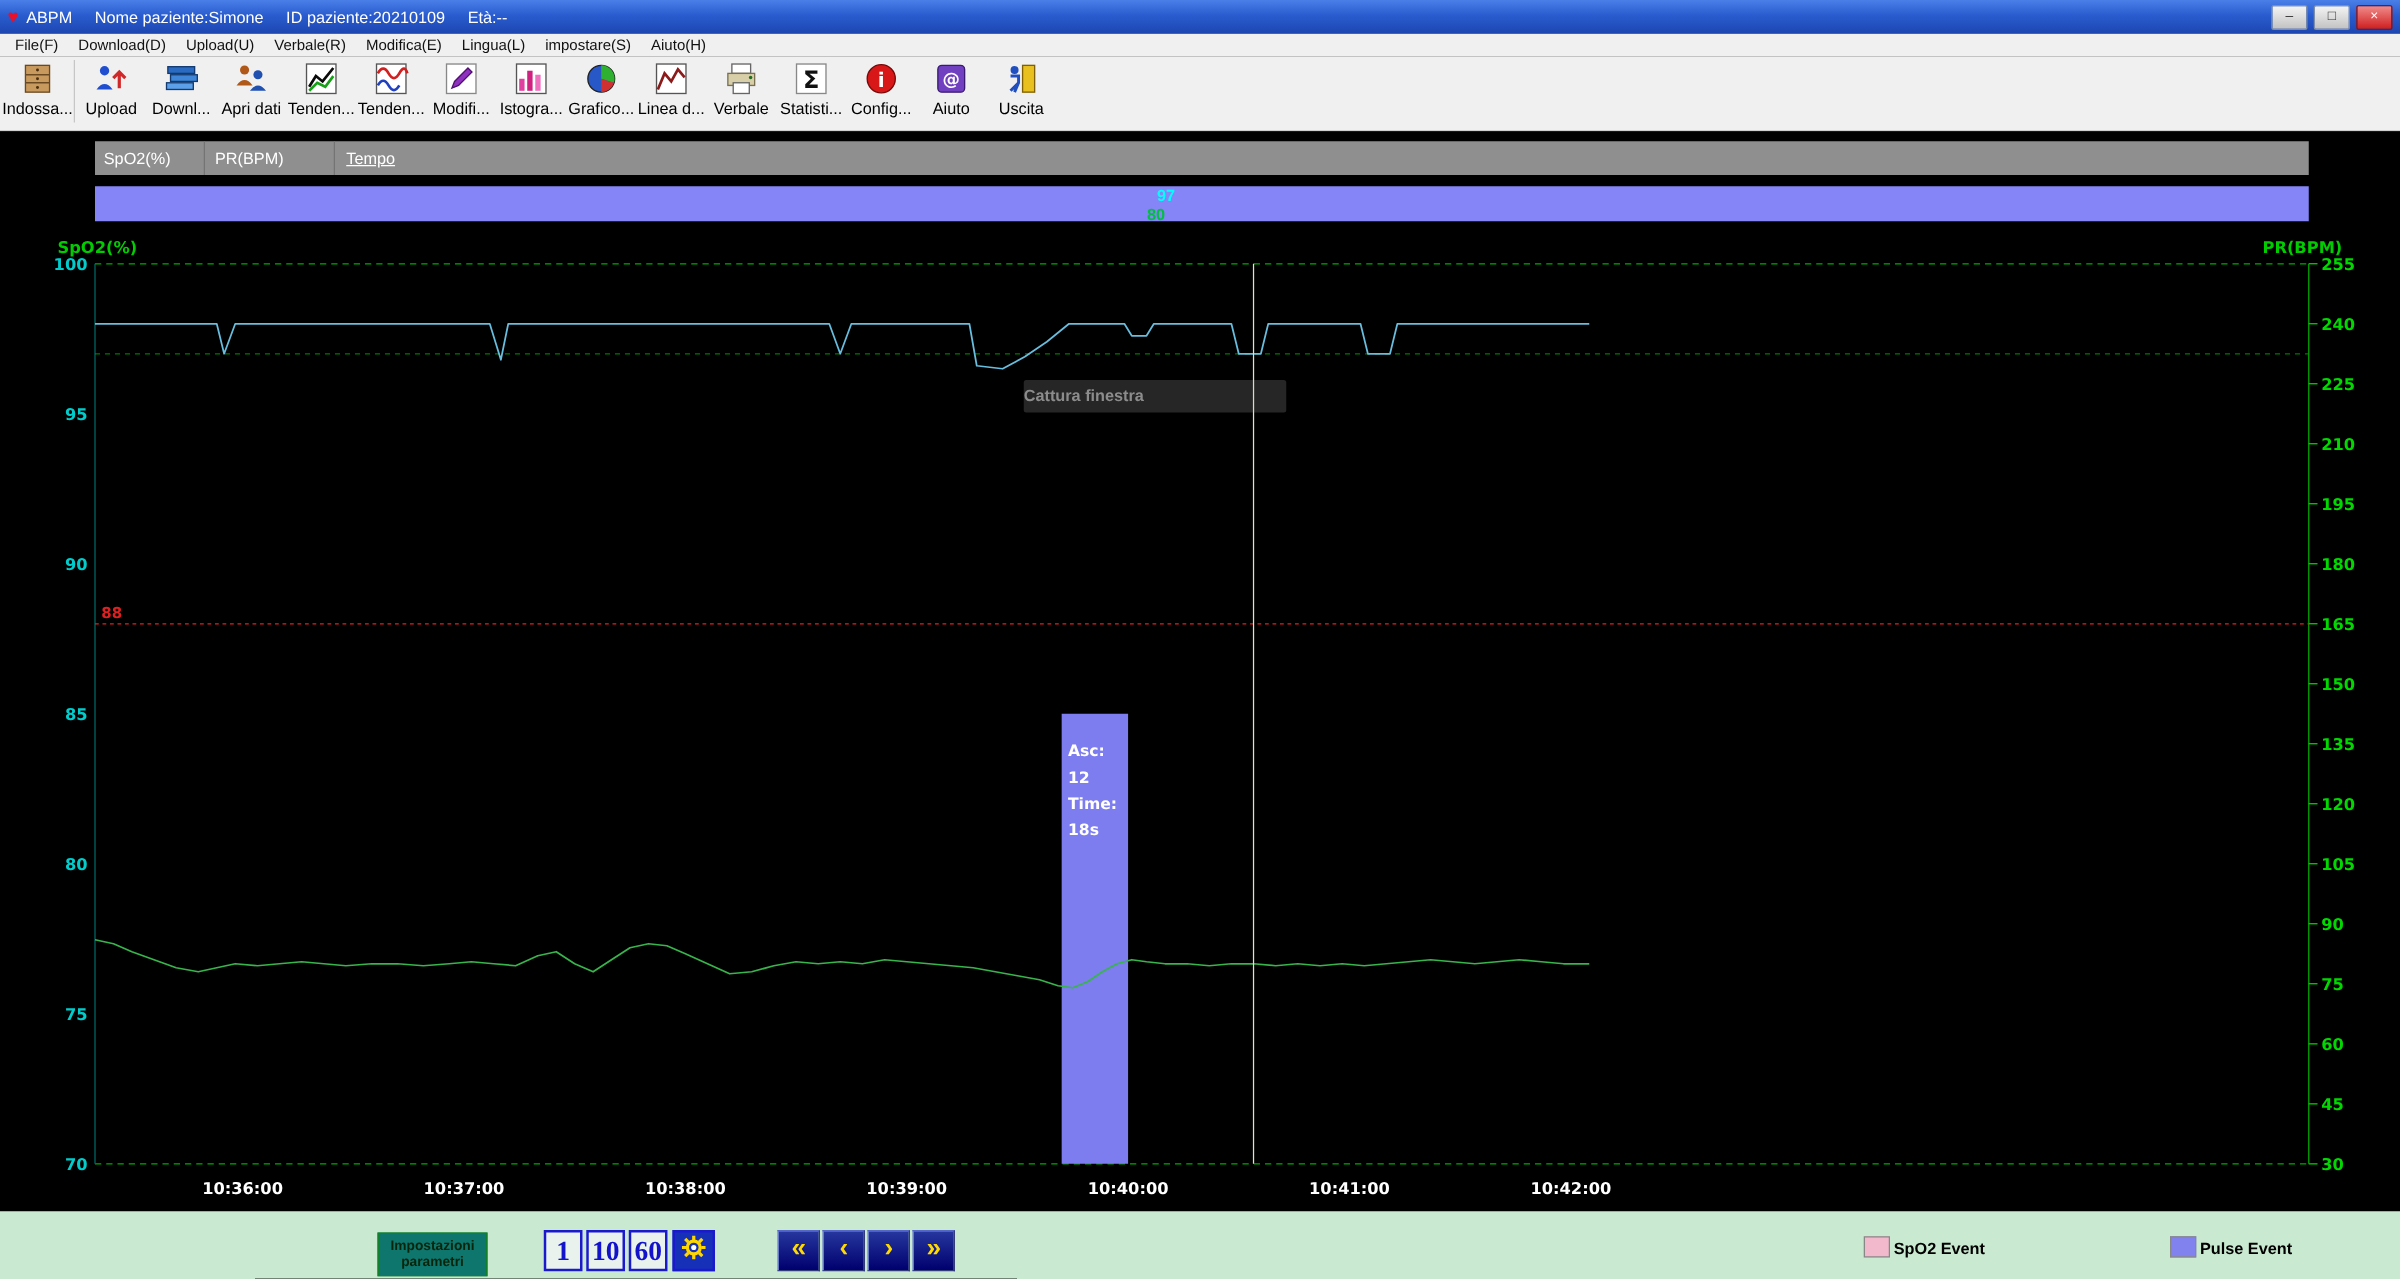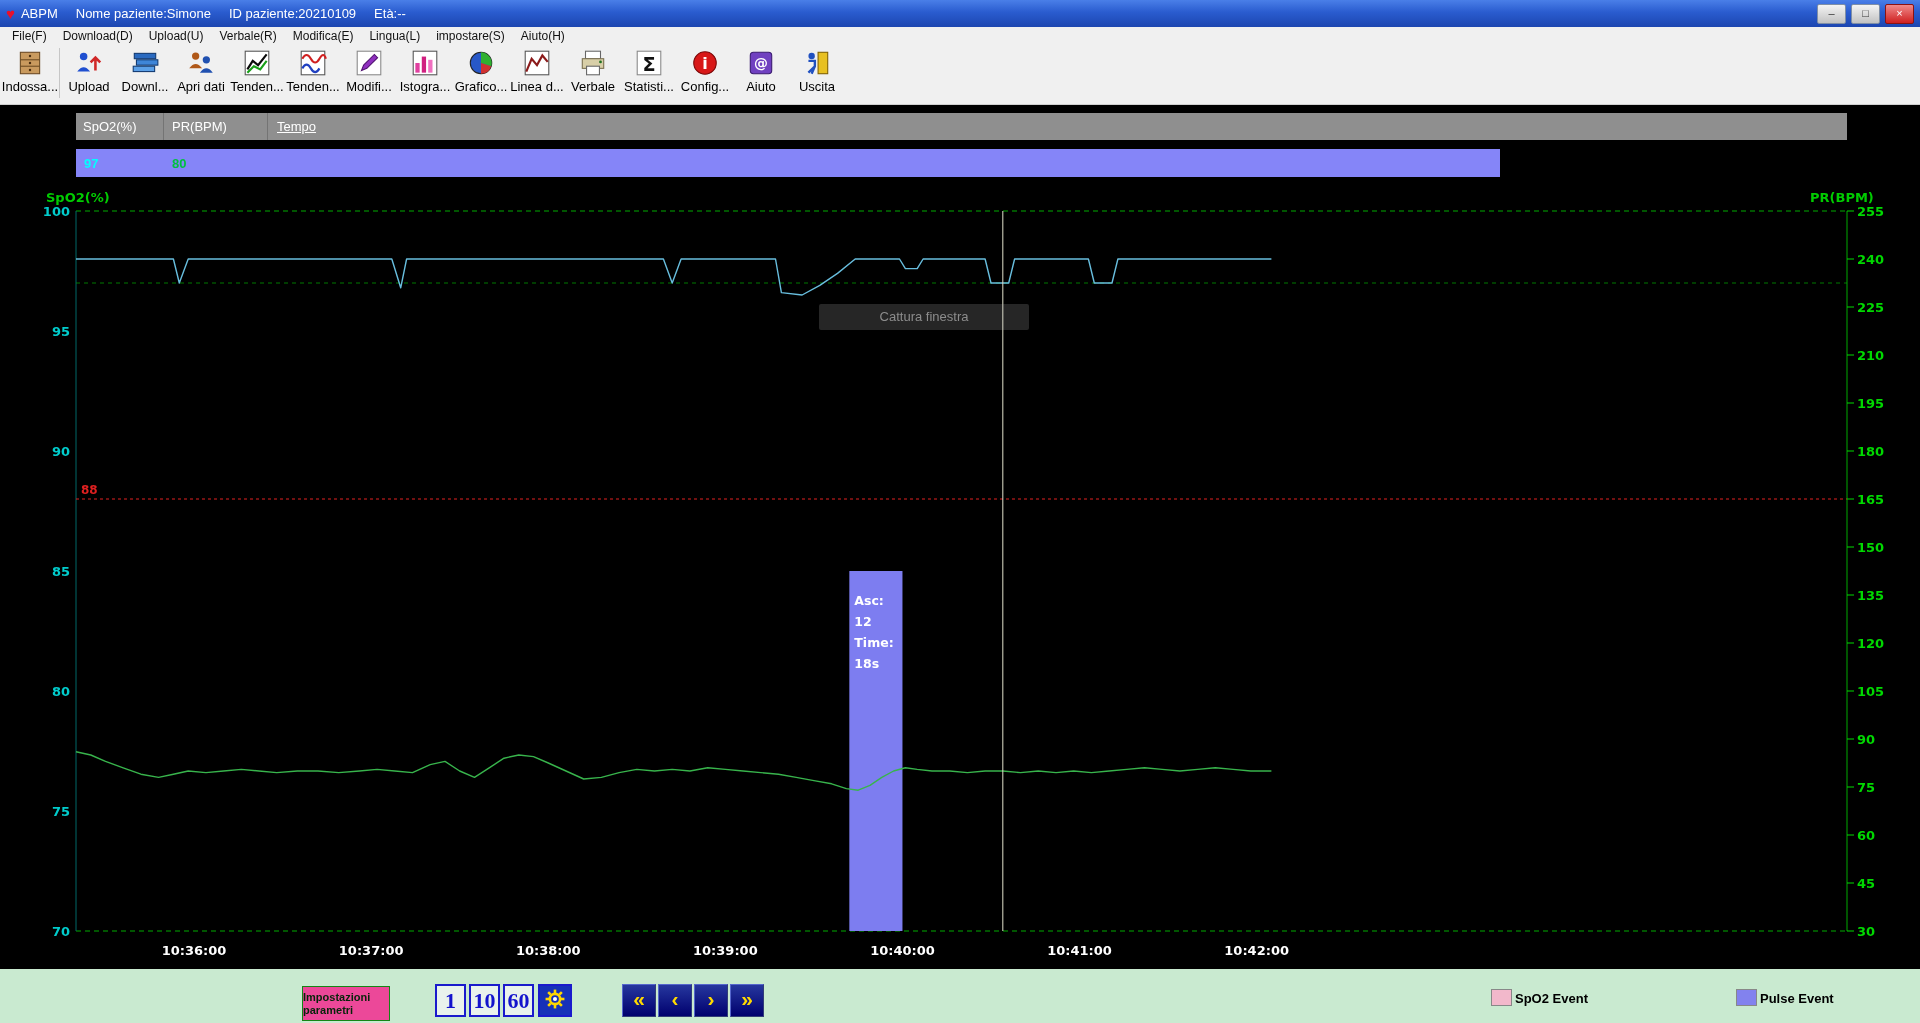--- a/index.html
+++ b/index.html
@@ -35,34 +35,34 @@
   .main{position:relative;width:1920px;height:864px;background:#000;}
   #chart-svg{position:absolute;left:0;top:0;}
   svg text{font-family:"DejaVu Sans","Liberation Sans",sans-serif;}
 
   .tbl-header{position:absolute;left:76px;top:8px;width:1771px;height:27px;background:#8f8f8f;
               display:flex;color:#fff;font-size:13px;align-items:center;}
   .th{box-sizing:border-box;border-right:1px solid #747474;height:100%;display:flex;align-items:center;}
   .th.c1{width:88px;padding-left:7px;}
   .th.c2{width:104px;padding-left:8px;}
   .th.c3{flex:1;padding-left:9px;border-right:none;text-decoration:underline;}
-  .tbl-row{position:absolute;left:76px;top:44px;width:1424px;height:28px;background:#8585f8;
-           display:flex;font-size:13px;font-weight:bold;align-items:center;}
+  .tbl-row{position:absolute;left:76px;top:44px;width:1771px;height:28px;background:#8585f8;
+           display:flex;font-size:13px;font-weight:bold;align-items:center;flex-direction:column;}
   .td{box-sizing:border-box;height:100%;display:flex;align-items:center;}
   .td.c1{width:88px;padding-left:8px;color:#00ffff;}
   .td.c2{width:104px;padding-left:8px;color:#00c040;}
   .td.c3{flex:1;padding-left:9px;color:#000;font-weight:normal;}
 
   .capture-tip{position:absolute;left:819px;top:199px;width:210px;height:26px;line-height:26px;
-               text-align:center;background:rgba(190,190,190,0.20);color:#8c8c8c;font-size:13px;border-radius:2px;}
+               text-align:left;background:rgba(190,190,190,0.20);color:#8c8c8c;font-size:13px;border-radius:2px;font-weight:bold;}
 
   
   .footer{position:relative;height:54px;background:#c9ead0;}
-  .param-btn{position:absolute;left:302px;top:17px;width:86px;height:33px;background:#ec4899;
-             border:1px solid #158515;display:flex;flex-direction:column;justify-content:center;
+  .param-btn{position:absolute;left:302px;top:17px;width:86px;height:33px;background:#0f766e;
+             border:1px solid #158515;display:flex;flex-direction:column;align-items:center;justify-content:center;
              font-size:11px;font-weight:bold;color:#06250a;line-height:13px;}
   .interval-group{position:absolute;left:435px;top:15px;display:flex;gap:3px;}
   .ibtn{width:31px;height:33px;box-sizing:border-box;background:#e9f2ec;border:2px solid #1a1acc;
         color:#1313cc;font-family:"Liberation Serif",serif;font-size:22px;font-weight:bold;
         display:flex;align-items:center;justify-content:center;}
   .gear-btn{position:absolute;left:538px;top:15px;width:34px;height:33px;box-sizing:border-box;
             background:#1631b8;border:2px solid #1a1acc;display:flex;align-items:center;justify-content:center;}
   .nav-group{position:absolute;left:622px;top:15px;display:flex;gap:2px;}
   .navbtn{width:34px;height:33px;box-sizing:border-box;background:linear-gradient(#223amd,#000070);
           background:linear-gradient(#26379e,#00006e);border:1px outset #5566cc;color:#ffd900;

